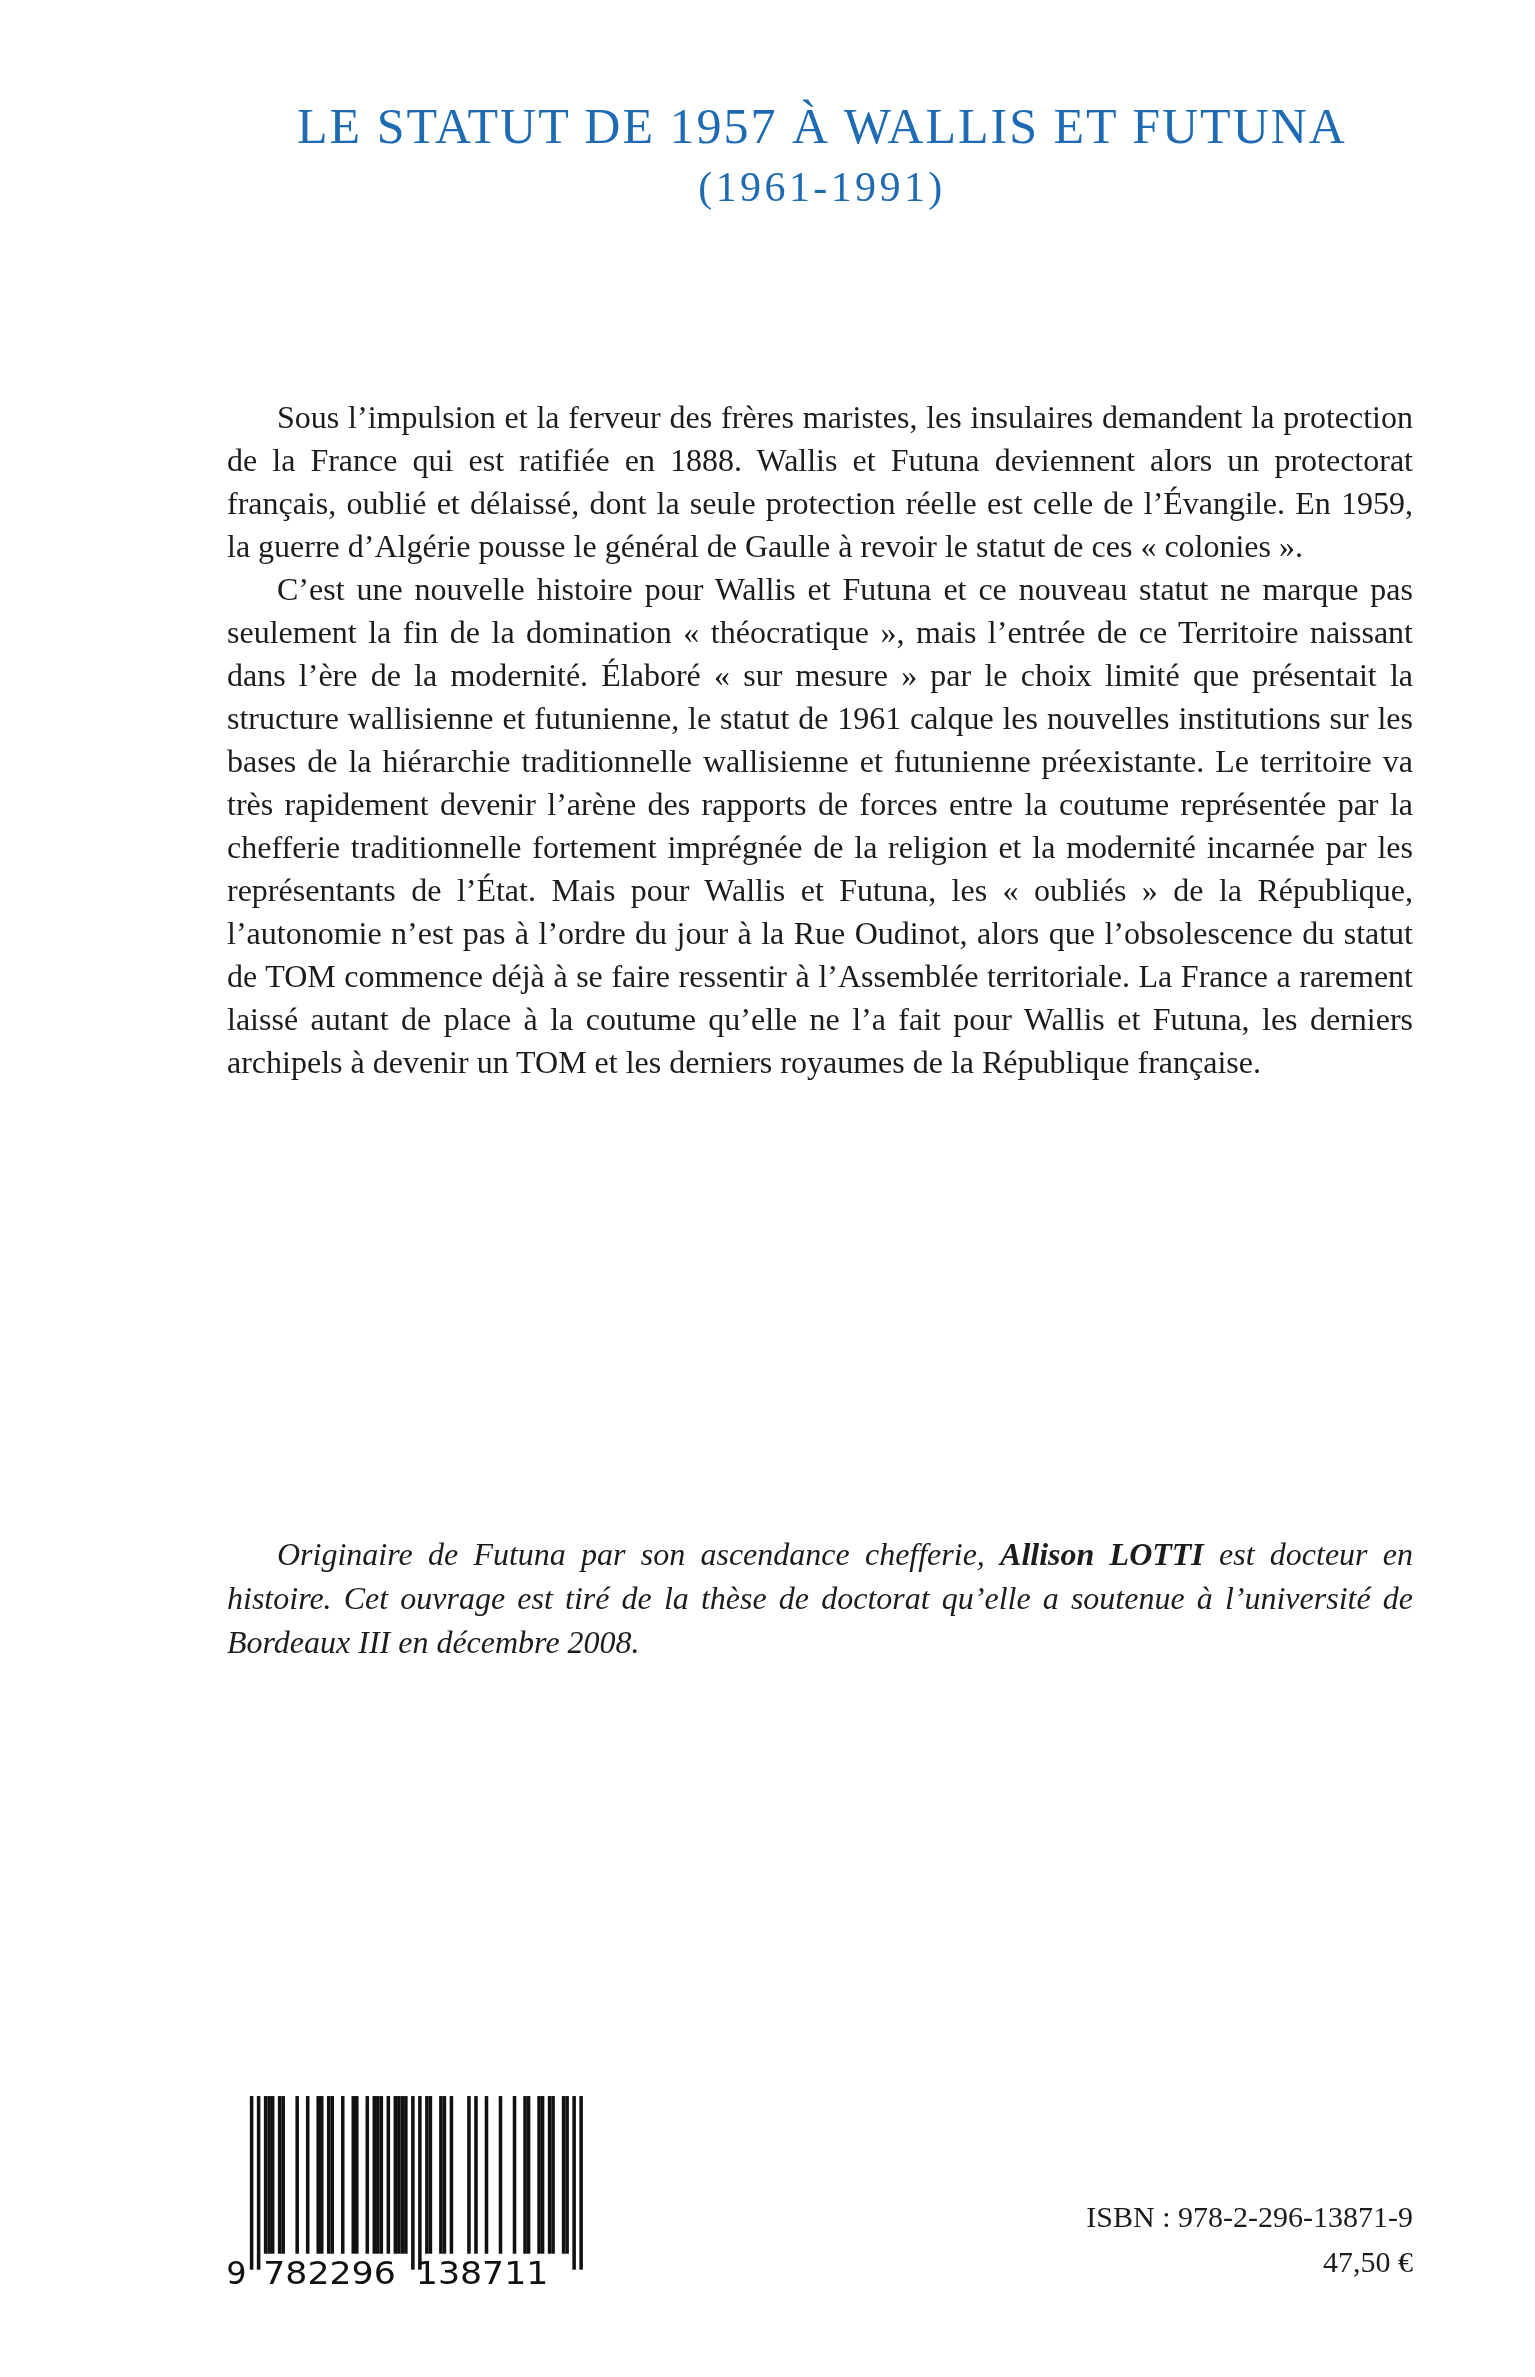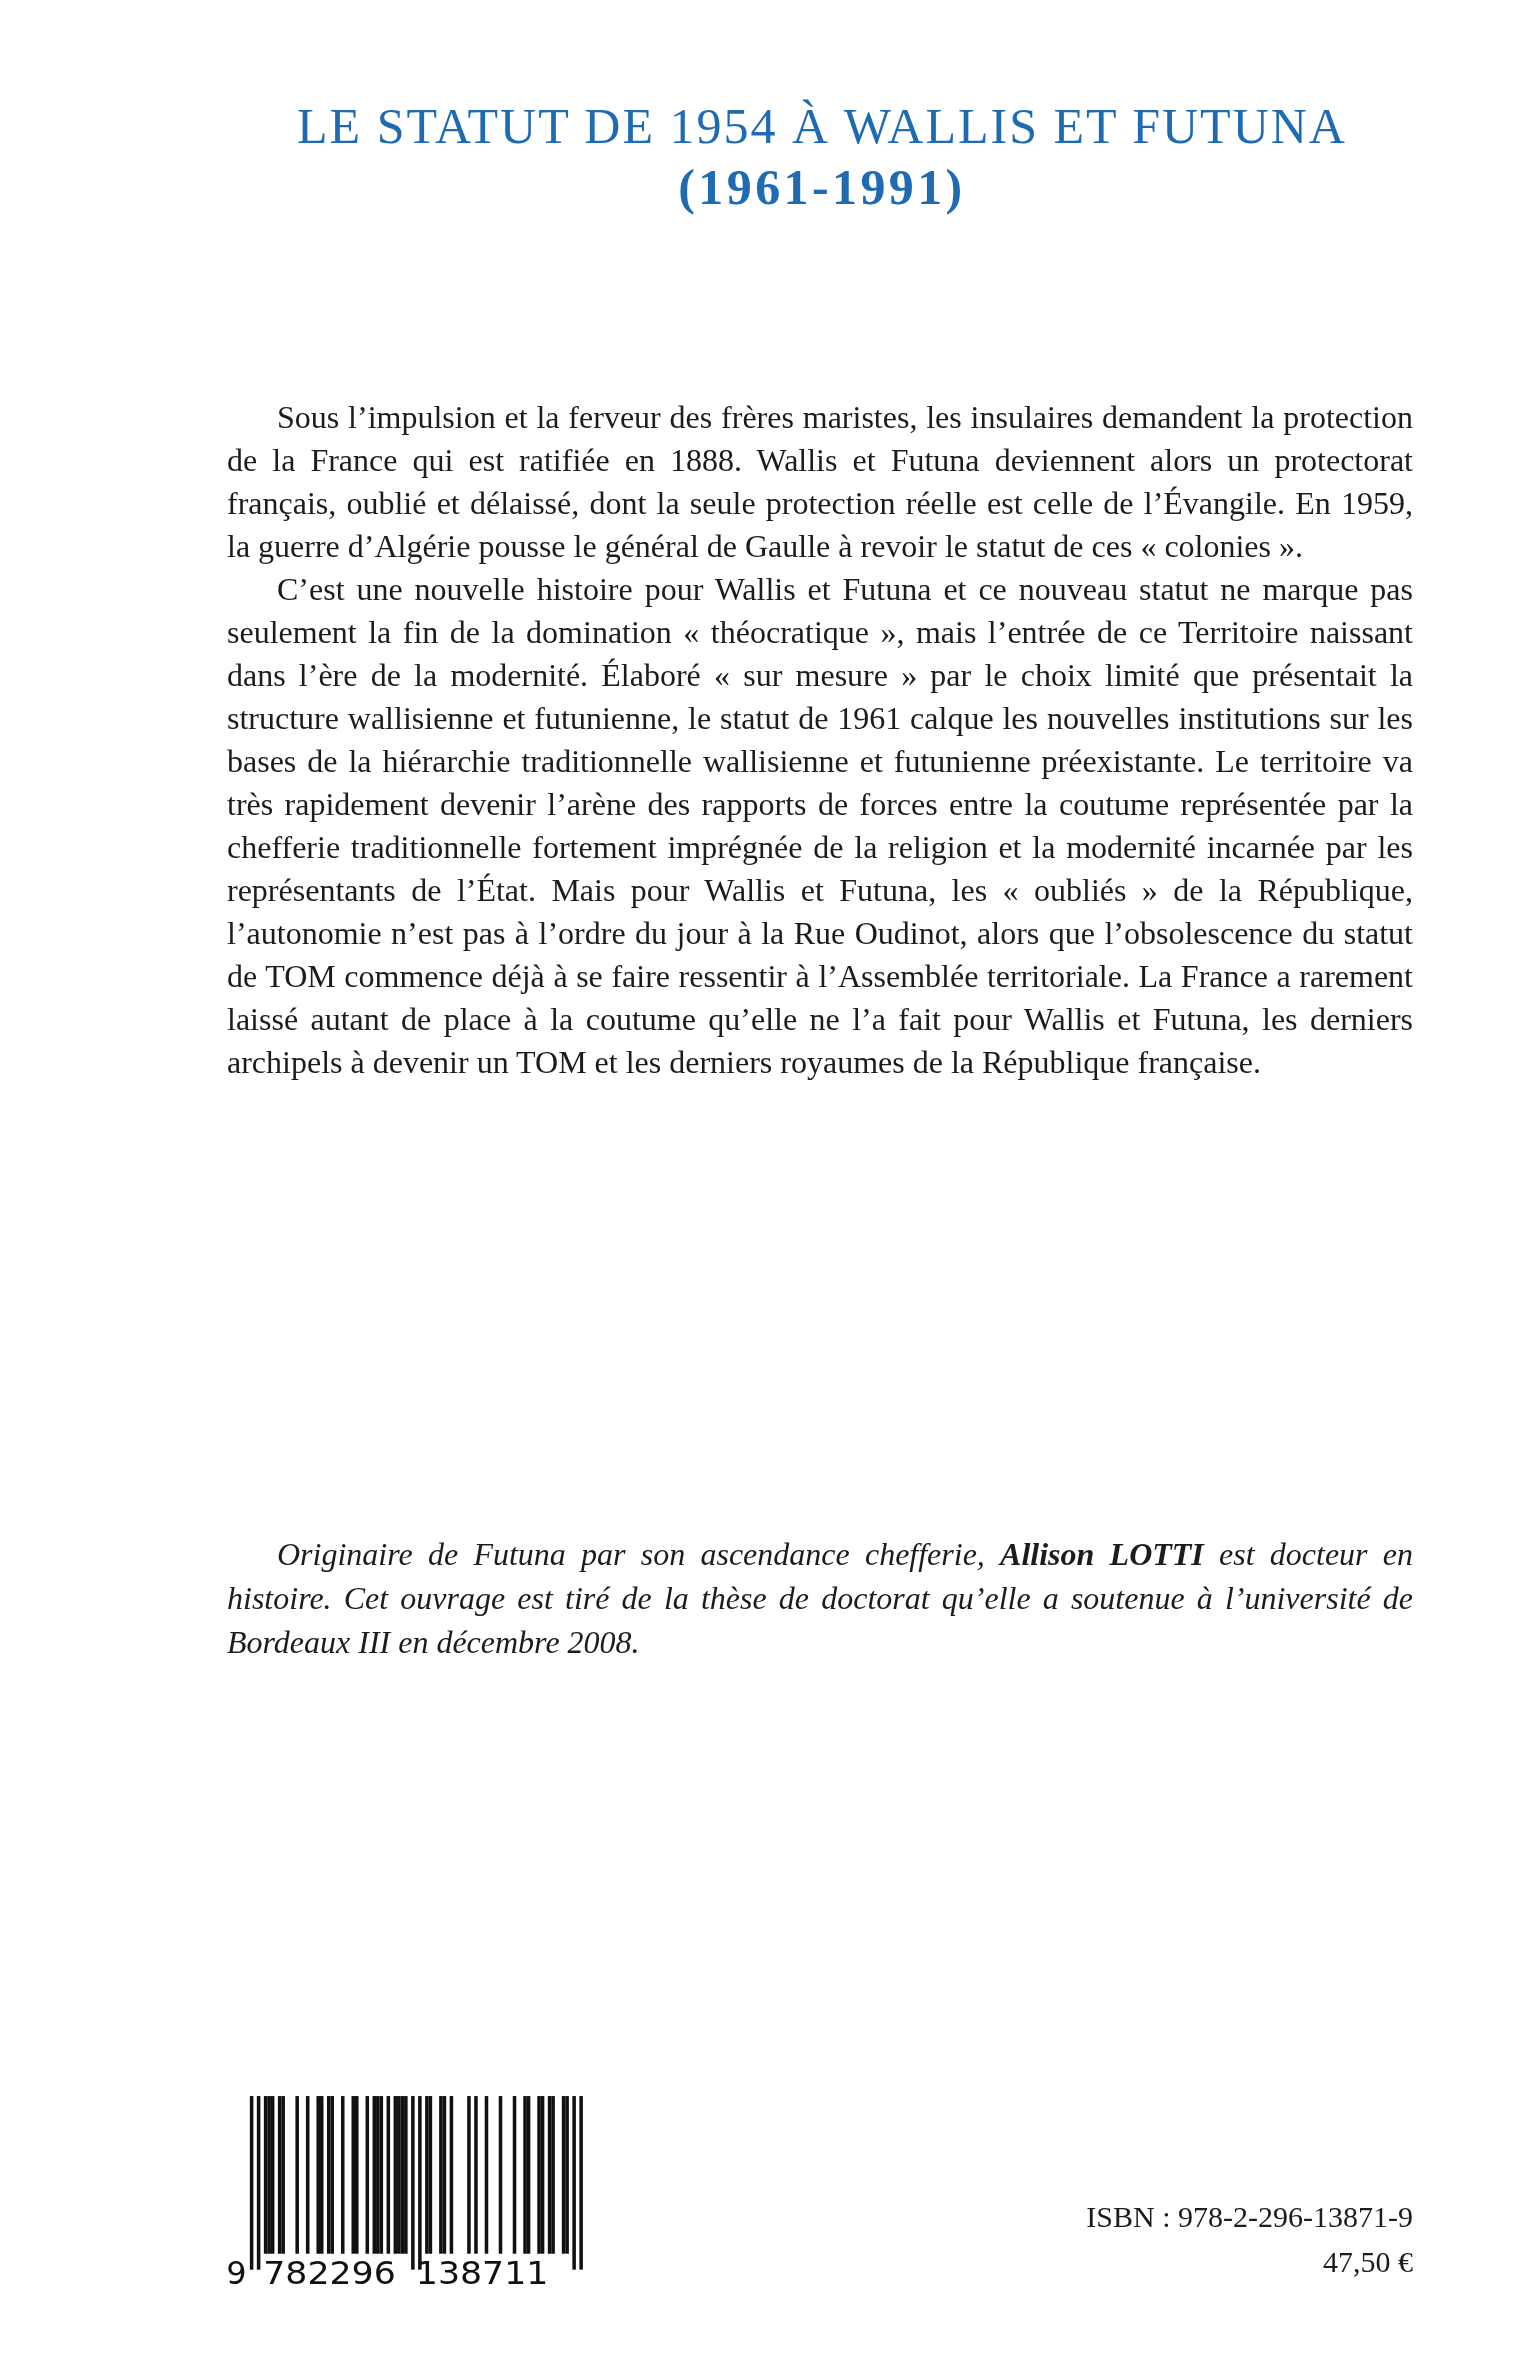--- a/index.html
+++ b/index.html
@@ -42,25 +42,25 @@
     .title-line2 {
       font-size: 52px;
       line-height: 60px;
       letter-spacing: 4.7px;
       word-spacing: 5px;
       white-space: nowrap;
       margin: 0;
       font-weight: normal;
     }
     .title-line3 {
-      font-size: 50px;
+      font-size: 42px;
       line-height: 52px;
       letter-spacing: 3.4px;
       margin: 6.7px 0 0 0;
-      font-weight: bold;
+      font-weight: normal;
     }
     
     .body-text {
       position: absolute;
       left: 227px;
       width: 1186px;
       top: 396px;
       font-size: 32px;
       line-height: 43px;
       text-align: justify;
@@ -126,21 +126,21 @@
       white-space: nowrap;
       color: #1c1c1c;
     }
   </style>
 </head>
 <body>
 
 <div class="cover">
 
   <div class="title-block">
-    <h1 class="title-line1">LE STATUT DE 1954 À WALLIS ET FUTUNA</h1>
+    <h1 class="title-line1">LE STATUT DE 1957 À WALLIS ET FUTUNA</h1>
     <div class="title-line3">(1961-1991)</div>
   </div>
 
   <div class="body-text">
     <p>Sous l’impulsion et la ferveur des frères maristes, les insulaires demandent la protection de la France qui est ratifiée en 1888. Wallis et Futuna deviennent alors un protectorat français, oublié et délaissé, dont la seule protection réelle est celle de l’Évangile. En 1959, la guerre d’Algérie pousse le général de Gaulle à revoir le statut de ces « colonies ».</p>
     <p>C’est une nouvelle histoire pour Wallis et Futuna et ce nouveau statut ne marque pas seulement la fin de la domination « théocratique », mais l’entrée de ce Territoire naissant dans l’ère de la modernité. Élaboré « sur mesure » par le choix limité que présentait la structure wallisienne et futunienne, le statut de 1961 calque les nouvelles institutions sur les bases de la hiérarchie traditionnelle wallisienne et futunienne préexistante. Le territoire va très rapidement devenir l’arène des rapports de forces entre la coutume représentée par la chefferie traditionnelle fortement imprégnée de la religion et la modernité incarnée par les représentants de l’État. Mais pour Wallis et Futuna, les « oubliés » de la République, l’autonomie n’est pas à l’ordre du jour à la Rue Oudinot, alors que l’obsolescence du statut de TOM commence déjà à se faire ressentir à l’Assemblée territoriale. La France a rarement laissé autant de place à la coutume qu’elle ne l’a fait pour Wallis et Futuna, les derniers archipels à devenir un TOM et les derniers royaumes de la République française.</p>
   </div>
 
   <div class="bio">
     <p><span>Originaire de Futuna par son ascendance chefferie, </span><span class="author-name">Allison LOTTI</span><span> est docteur en histoire. Cet ouvrage est tiré de la thèse de doctorat qu’elle a soutenue à l’université de Bordeaux III en décembre 2008.</span></p>

